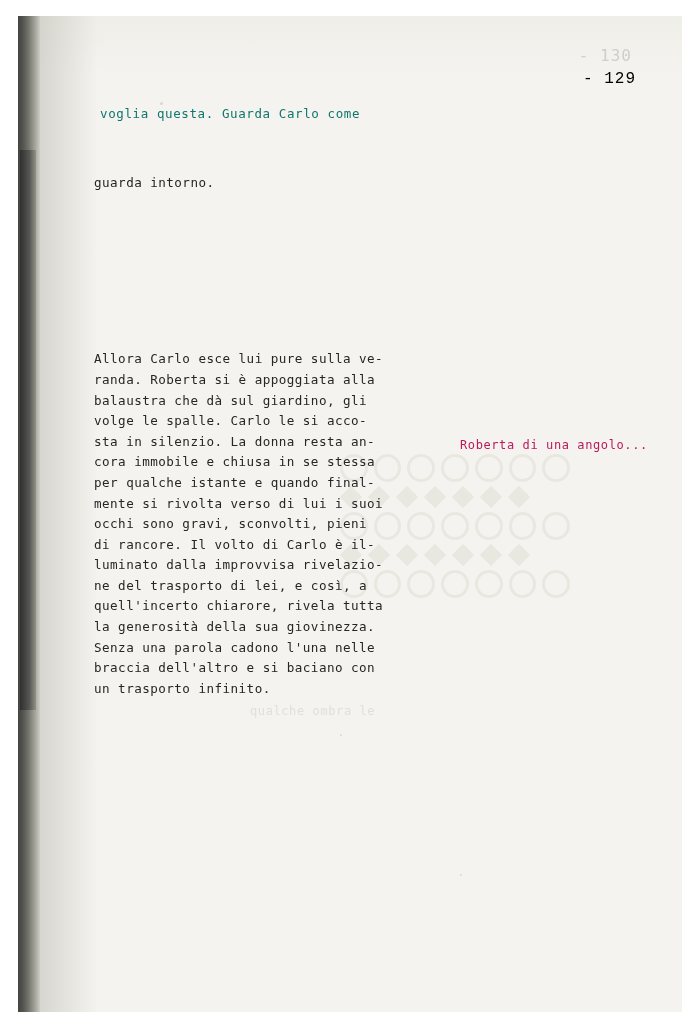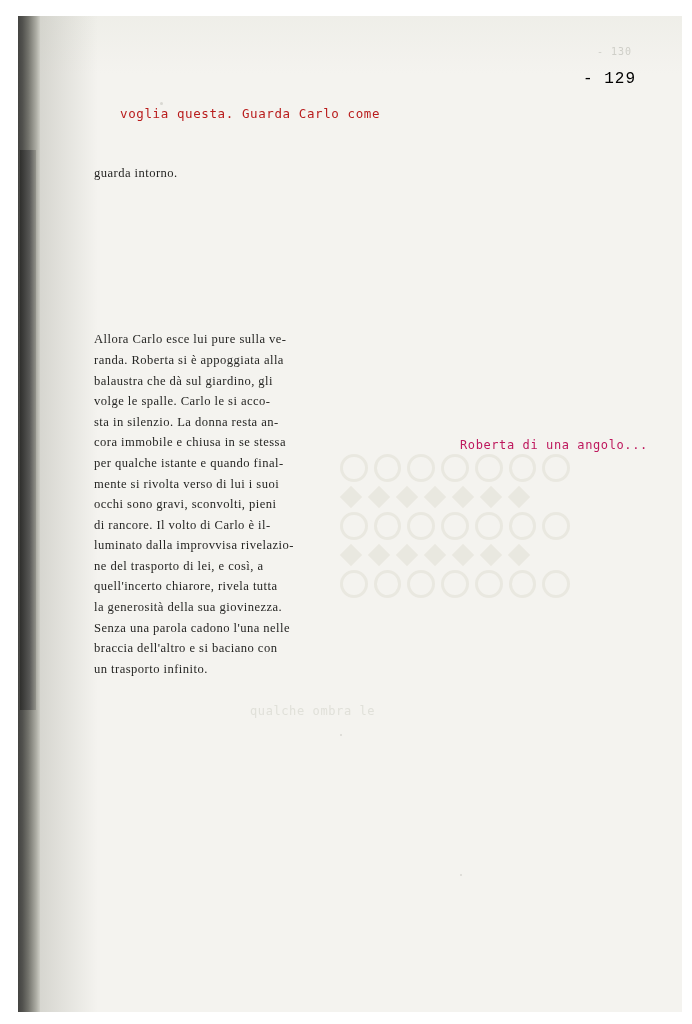--- a/index.html
+++ b/index.html
@@ -87,33 +87,32 @@
     right: 46px;
     font-size: 16px;
     letter-spacing: 1px;
     color: #000000;
     font-family: Liberation Mono, monospace;
   }
   .folio-ghost {
     position: absolute;
     top: 32px;
     right: 50px;
-    font-size: 10px;
+    font-size: 16px;
     letter-spacing: 1px;
     color: #cfcfc8;
   }
   .ghost-line {
     position: absolute;
     left: 60px;
     top: 92px;
     font-size: 12.5px;
     letter-spacing: 0.6px;
-    color: #b91c1c;
+    color: #0f766e;
     white-space: nowrap;
-    margin-left: 20px;
   }
   .ghost-line2 {
     position: absolute;
     left: 420px;
     top: 424px;
     font-size: 12px;
     letter-spacing: 0.6px;
     color: #be185d;
     white-space: nowrap;
   }
@@ -132,21 +131,21 @@
     top: 106px;
     left: 54px;
     width: 400px;
     font-size: 12.6px;
     line-height: 20.6px;
     letter-spacing: 0.45px;
     color: #262624;
     font-family: "DejaVu Sans Mono", monospace;
     white-space: pre-wrap;
   }
-  .para { margin: 2px 0 20px 0; font-family: Liberation Serif, serif; }
+  .para { margin: 12px 0 20px 0; }
   .num { margin: 0; }
   .watermark {
     position: absolute;
     left: 300px;
     top: 440px;
     width: 230px;
     height: 140px;
     opacity: 0.30;
     pointer-events: none;
   }

